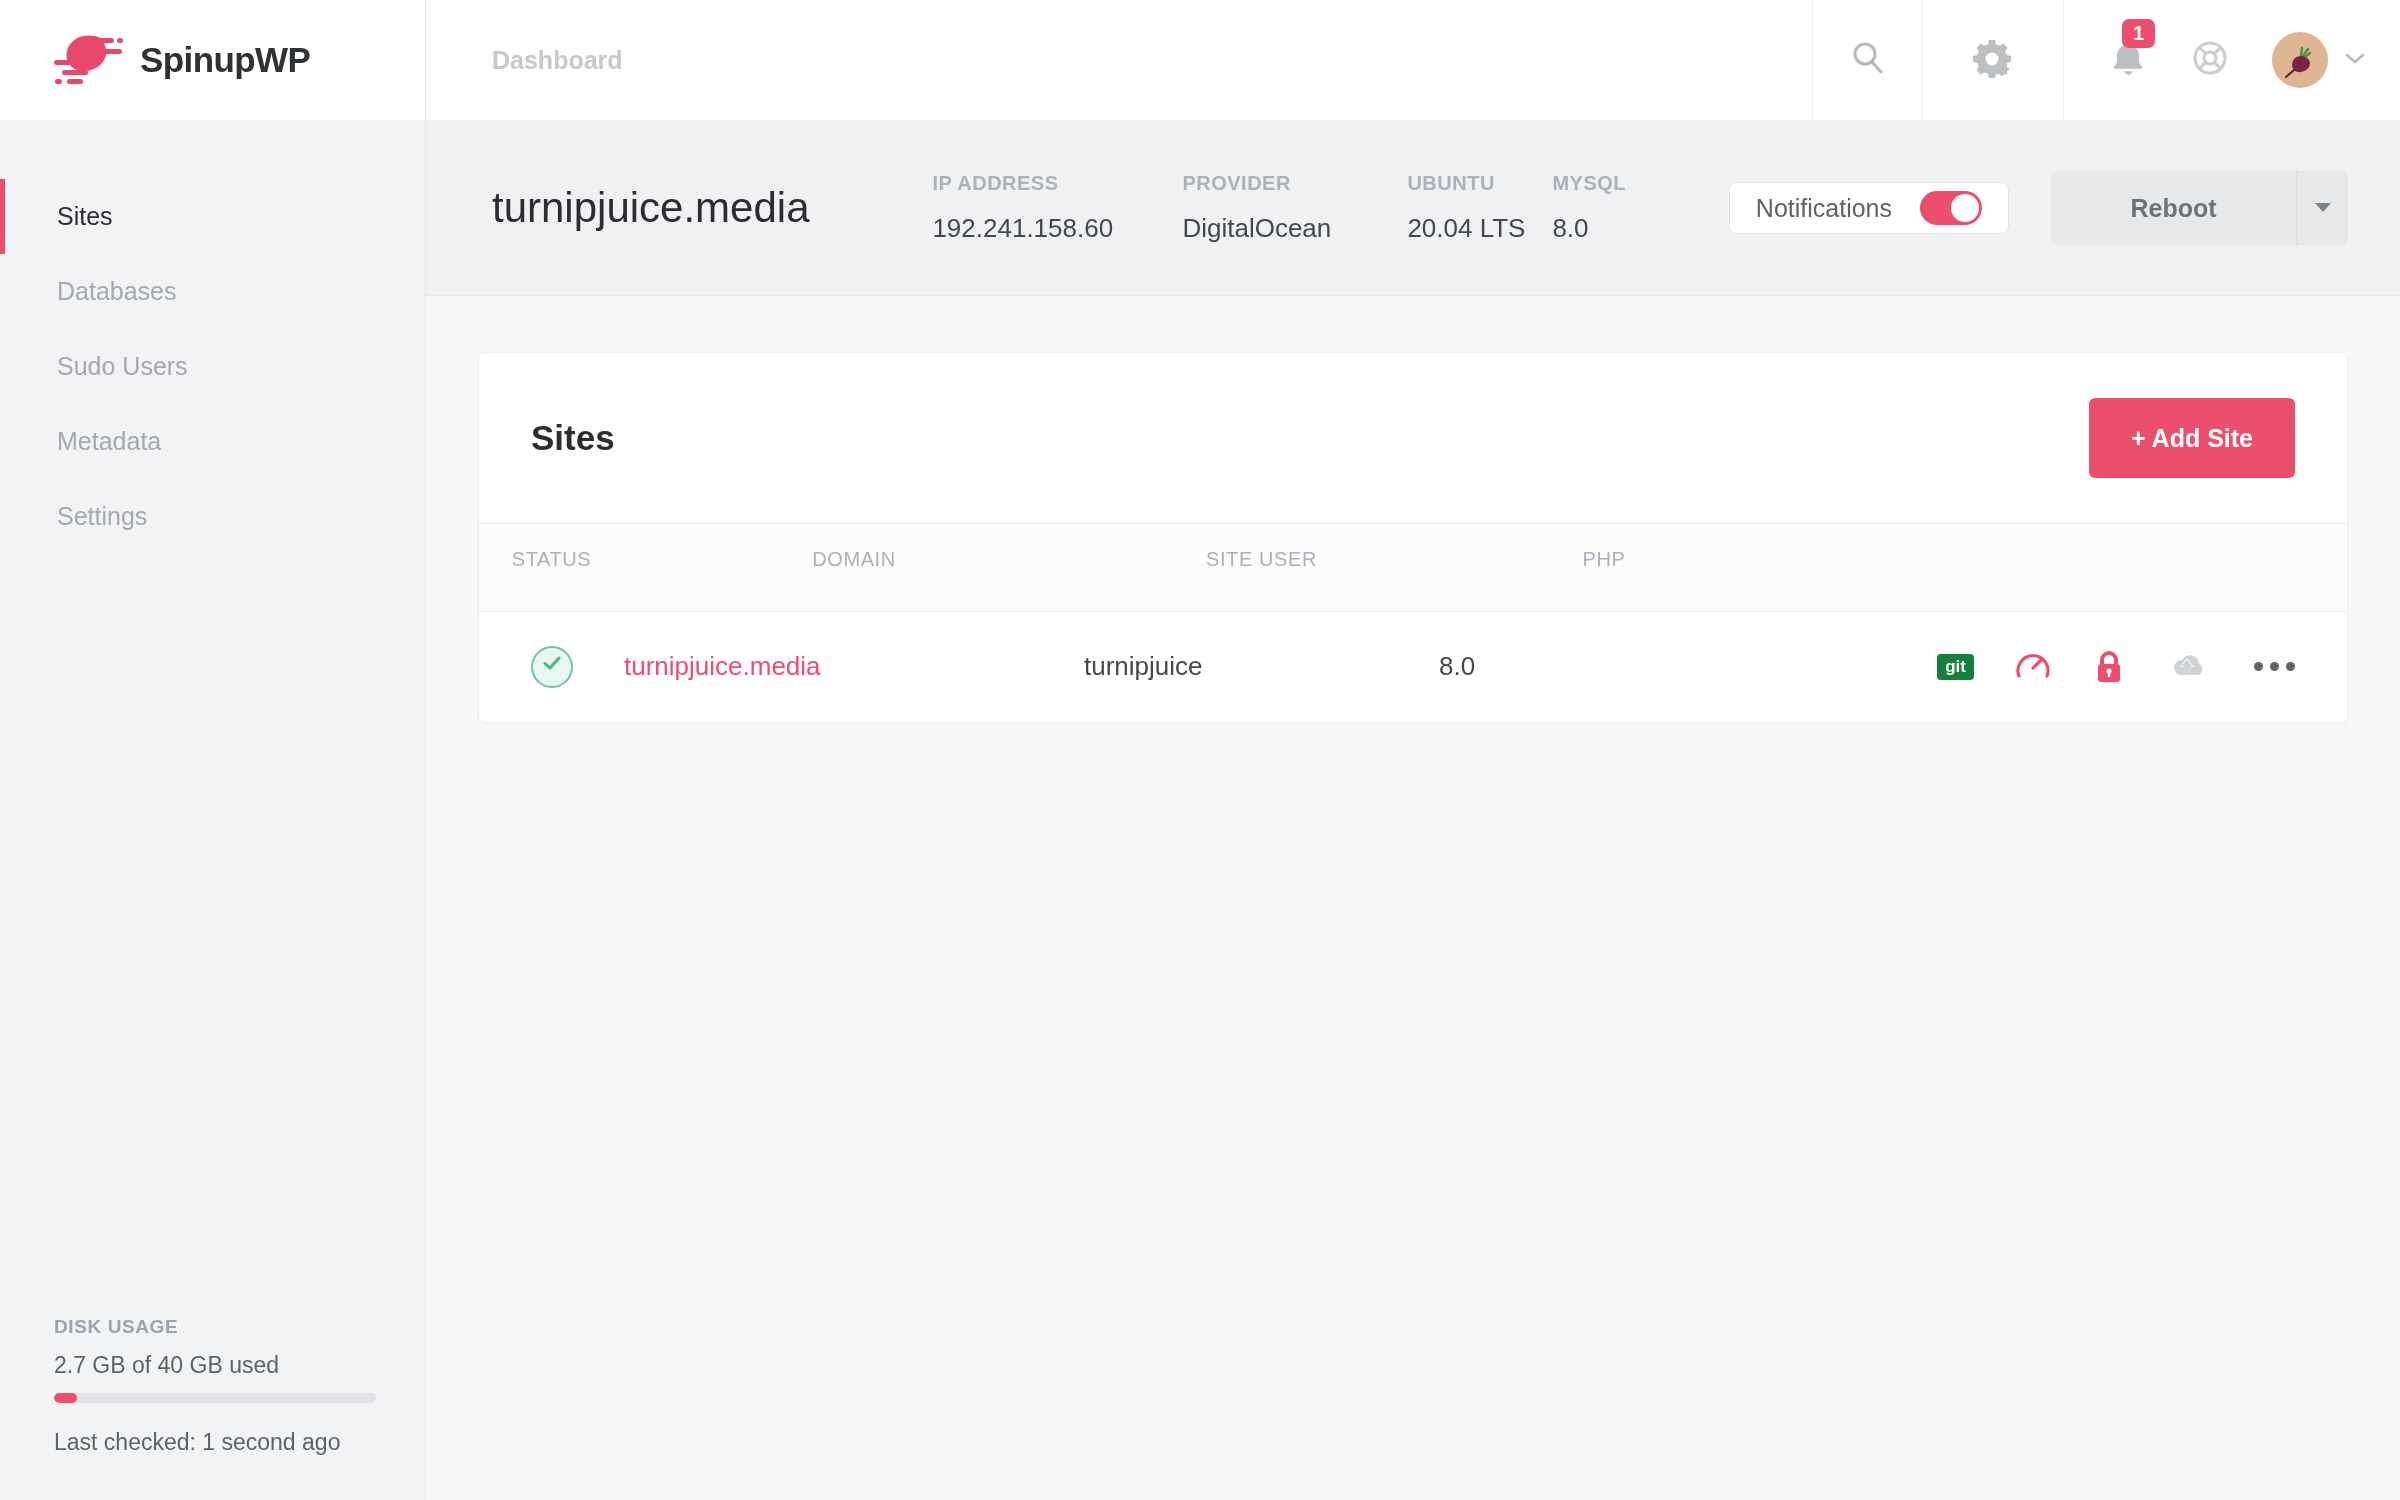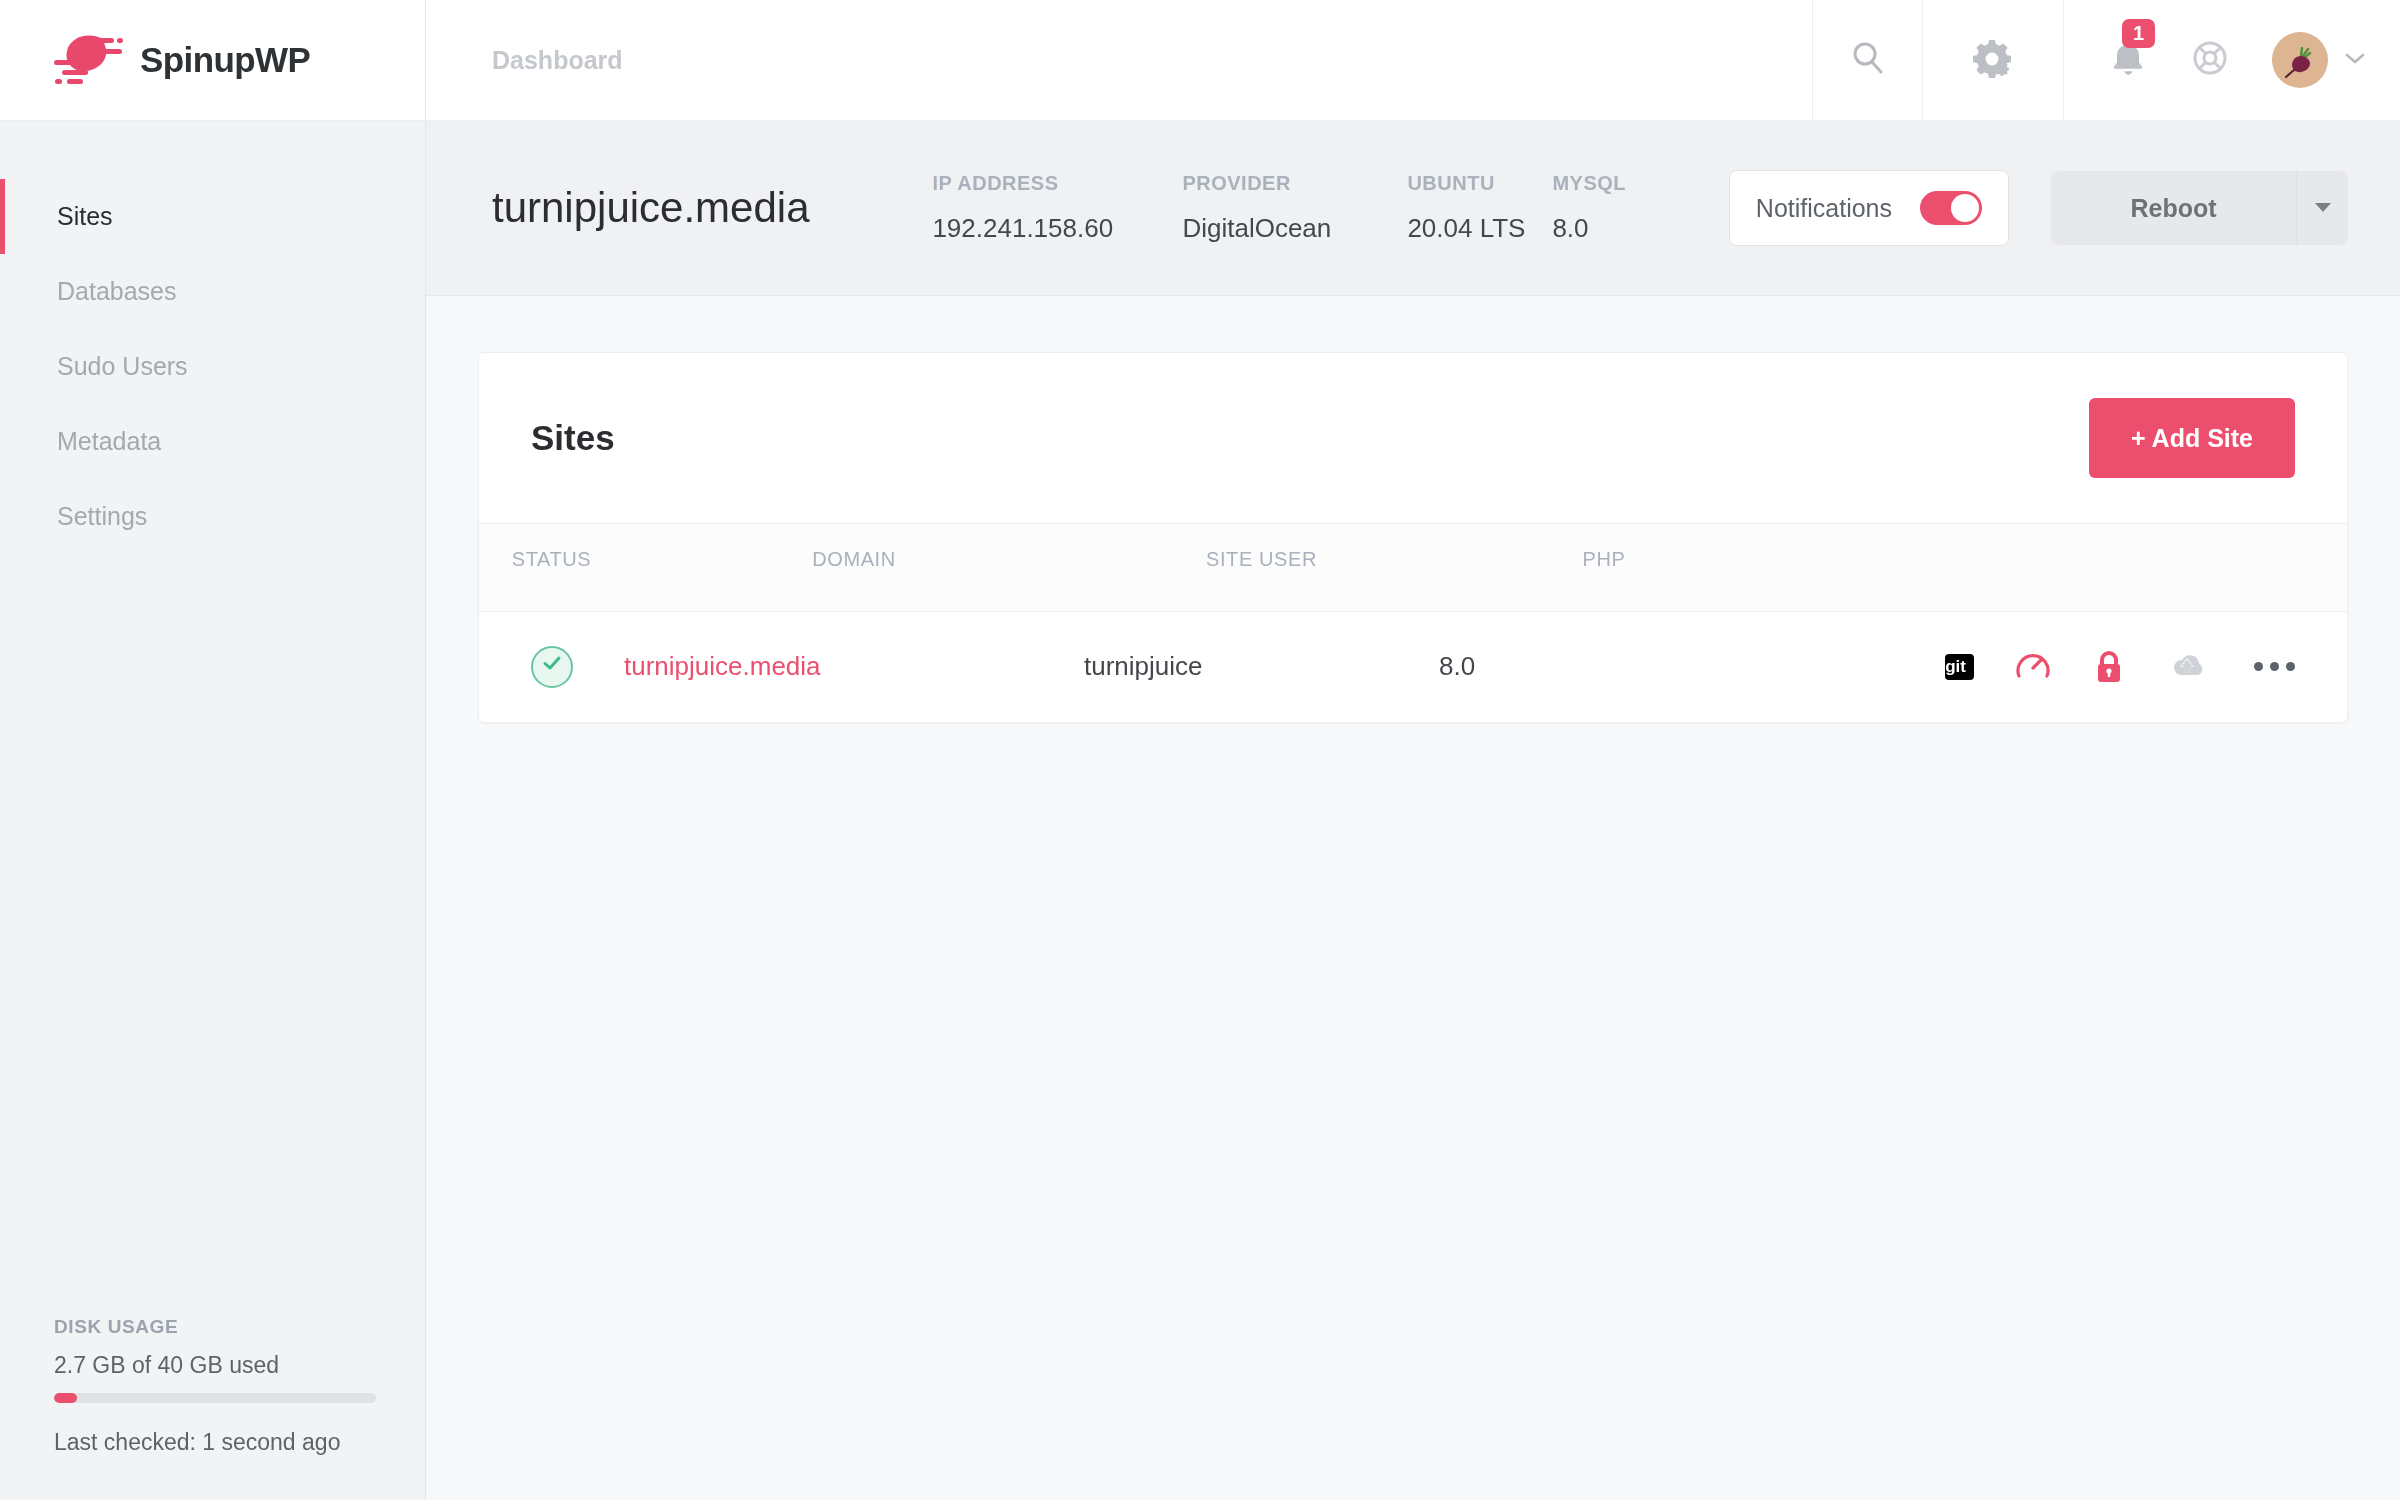--- a/index.html
+++ b/index.html
@@ -105,21 +105,21 @@
     font-size: 20px; font-weight: bold; color: #a9b1bb;
     letter-spacing: 0.5px; margin-bottom: 18px; white-space: nowrap;
   }
   .meta-value { font-size: 26px; color: #44484d; white-space: nowrap; }
   .m-ip { width: 250px; } .m-provider { width: 225px; }
   .m-ubuntu { width: 145px; } .m-mysql { width: 150px; }
 
   .notif-box {
     display: flex; align-items: center; gap: 28px;
     background: #fff; border: 1px solid #e1e3e6; border-radius: 8px;
-    height: 76px; padding: 16px 26px; margin-left: 26px;
+    height: 52px; padding: 16px 26px; margin-left: 26px;
   }
   .notif-label { font-size: 25px; color: #5d6369; }
   .toggle {
     width: 62px; height: 34px; border-radius: 18px; background: #ec4e6e;
     position: relative; cursor: pointer; flex: 0 0 62px;
   }
   .toggle-knob {
     position: absolute; top: 3px; right: 3px;
     width: 28px; height: 28px; border-radius: 50%; background: #fff;
   }
@@ -171,22 +171,22 @@
   .c-actions { text-align: right; padding-right: 52px; }
 
   .status-circle {
     width: 42px; height: 42px; border-radius: 50%;
     border: 2px solid #6cc5a3; background: #e9f7f1;
     display: flex; align-items: center; justify-content: center;
   }
   .domain-link { color: #ec4e6e; text-decoration: none; cursor: pointer; }
   .actions { display: flex; align-items: center; justify-content: flex-end; gap: 40px; }
   .git-badge {
-    background: #000000; color: #fff; border-radius: 4px;
-    font-size: 17px; font-weight: bold; padding: 4px 8px 5px 0;
+    background: #15803d; color: #fff; border-radius: 4px;
+    font-size: 17px; font-weight: bold; padding: 4px 8px 5px 8px;
     font-family: "Liberation Sans", sans-serif; line-height: 1;
     cursor: pointer;
   }
   .dots { display: flex; gap: 7px; cursor: pointer; padding-left: 6px; }
   .dots i { width: 9px; height: 9px; border-radius: 50%; background: #5d6369; display: block; }
   .ic { cursor: pointer; display: flex; align-items: center; }
 </style>
 </head>
 <body>
 

